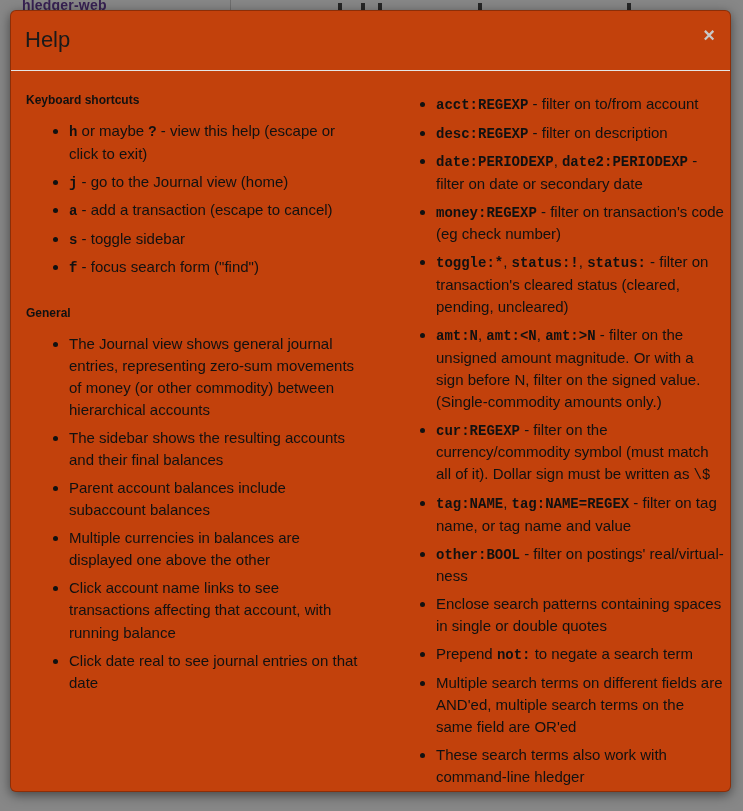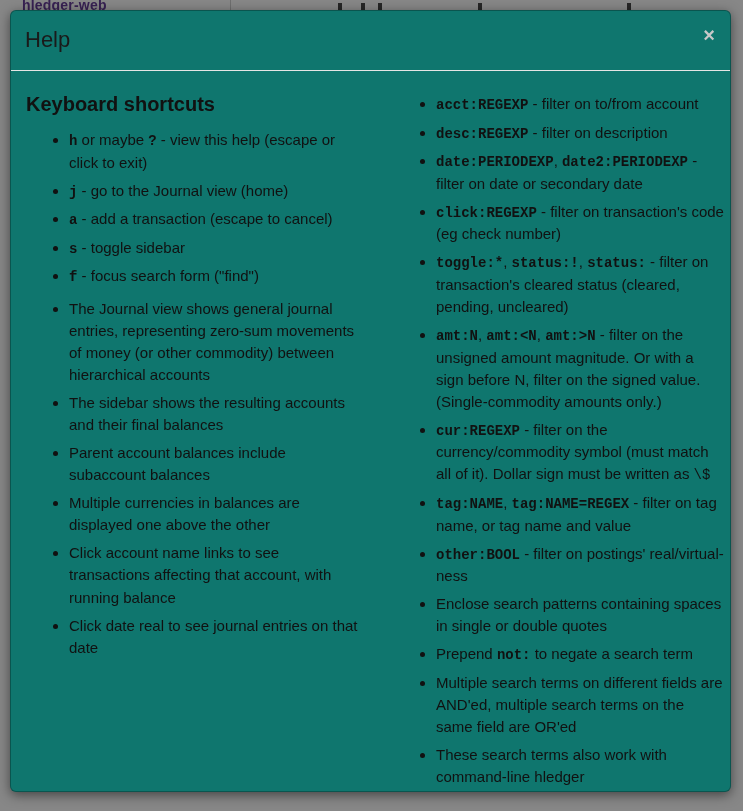--- a/index.html
+++ b/index.html
@@ -20,38 +20,38 @@
     letter-spacing: .2px;
   }
   .bg-vline { position: absolute; left: 230px; top: 0; width: 1px; height: 10px; background: #6e6e6e; }
   .bg-frag { position: absolute; top: 3px; width: 4px; height: 7px; background: #262626; }
   .f1 { left: 338px; } .f2 { left: 361px; } .f3 { left: 378px; } .f4 { left: 478px; } .f5 { left: 627px; }
 
   
   .modal {
     position: absolute; left: 10px; top: 10px;
     width: 721px; height: 782px;
-    background: #0f766e;
+    background: #c2410c;
     border: 1px solid rgba(0,0,0,.28);
     border-radius: 6px;
     box-shadow: 0 3px 12px rgba(0,0,0,.5);
     overflow: hidden;
   }
   .modal-header { position: relative; height: 60px; padding: 16px 15px 0 14px; border-bottom: 1px solid #e5e5e5; }
   .modal-title { font-size: 22px; font-weight: normal; color: #1a1a1a; }
   .close-btn {
     position: absolute; right: 15px; top: 14px;
     font-size: 20px; font-weight: bold; color: #c8c8c8;
     line-height: 1; cursor: pointer; user-select: none;
   }
   .modal-body { display: flex; padding: 16px 0 0 15px; }
   .col-left { width: 368px; padding-right: 25px; }
   .col-right { width: 338px; }
 
-  .section-heading { font-size: 20px; font-weight: bold; margin: 6px 0 13px; color: #111; }
+  .section-heading { font-size: 12px; font-weight: bold; margin: 6px 0 13px; color: #111; }
   .section-heading.mt { margin-top: 27px; }
   ul.help-list { margin: 0 0 10px; padding-left: 37px; font-size: 15px; line-height: 1.47; }
   ul.help-list li { margin: 6px; padding: 0; }
   .code { font-family: "Liberation Mono", monospace; font-weight: bold; font-size: 14px; }
   .mono { font-family: "Liberation Mono", monospace; font-size: 14px; }
 </style>
 </head>
 <body>
 
 <div class="backdrop">
@@ -72,35 +72,36 @@
   <div class="modal-body">
     <div class="col-left">
       <div class="section-heading">Keyboard shortcuts</div>
       <ul class="help-list">
           <li><span class="code">h</span> or maybe <span class="code">?</span> - view this help (escape or click to exit)</li>
           <li><span class="code">j</span> - go to the Journal view (home)</li>
           <li><span class="code">a</span> - add a transaction (escape to cancel)</li>
           <li><span class="code">s</span> - toggle sidebar</li>
           <li><span class="code">f</span> - focus search form ("find")</li>
         </ul>
+      <div class="section-heading mt">General</div>
       <ul class="help-list">
           <li>The Journal view shows general journal entries, representing zero-sum movements of money (or other commodity) between hierarchical accounts</li>
           <li>The sidebar shows the resulting accounts and their final balances</li>
           <li>Parent account balances include subaccount balances</li>
           <li>Multiple currencies in balances are displayed one above the other</li>
           <li>Click account name links to see transactions affecting that account, with running balance</li>
           <li>Click date real to see journal entries on that date</li>
         </ul>
     </div>
     <div class="col-right">
       <ul class="help-list">
           <li><span class="code">acct:REGEXP</span> - filter on to/from account</li>
           <li><span class="code">desc:REGEXP</span> - filter on description</li>
           <li><span class="code">date:PERIODEXP</span>, <span class="code">date2:PERIODEXP</span> - filter on date or secondary date</li>
-          <li><span class="code">click:REGEXP</span> - filter on transaction's code (eg check number)</li>
+          <li><span class="code">money:REGEXP</span> - filter on transaction's code (eg check number)</li>
           <li><span class="code">toggle:*</span>, <span class="code">status:!</span>, <span class="code">status:</span> - filter on transaction's cleared status (cleared, pending, uncleared)</li>
           <li><span class="code">amt:N</span>, <span class="code">amt:&lt;N</span>, <span class="code">amt:&gt;N</span> - filter on the unsigned amount magnitude. Or with a sign before N, filter on the signed value. (Single-commodity amounts only.)</li>
           <li><span class="code">cur:REGEXP</span> - filter on the currency/commodity symbol (must match all of it). Dollar sign must be written as <span class="mono">\$</span></li>
           <li><span class="code">tag:NAME</span>, <span class="code">tag:NAME=REGEX</span> - filter on tag name, or tag name and value</li>
           <li><span class="code">other:BOOL</span> - filter on postings' real/virtual-ness</li>
           <li>Enclose search patterns containing spaces in single or double quotes</li>
           <li>Prepend <span class="code">not:</span> to negate a search term</li>
           <li>Multiple search terms on different fields are AND'ed, multiple search terms on the same field are OR'ed</li>
           <li>These search terms also work with command-line hledger</li>
         </ul>

